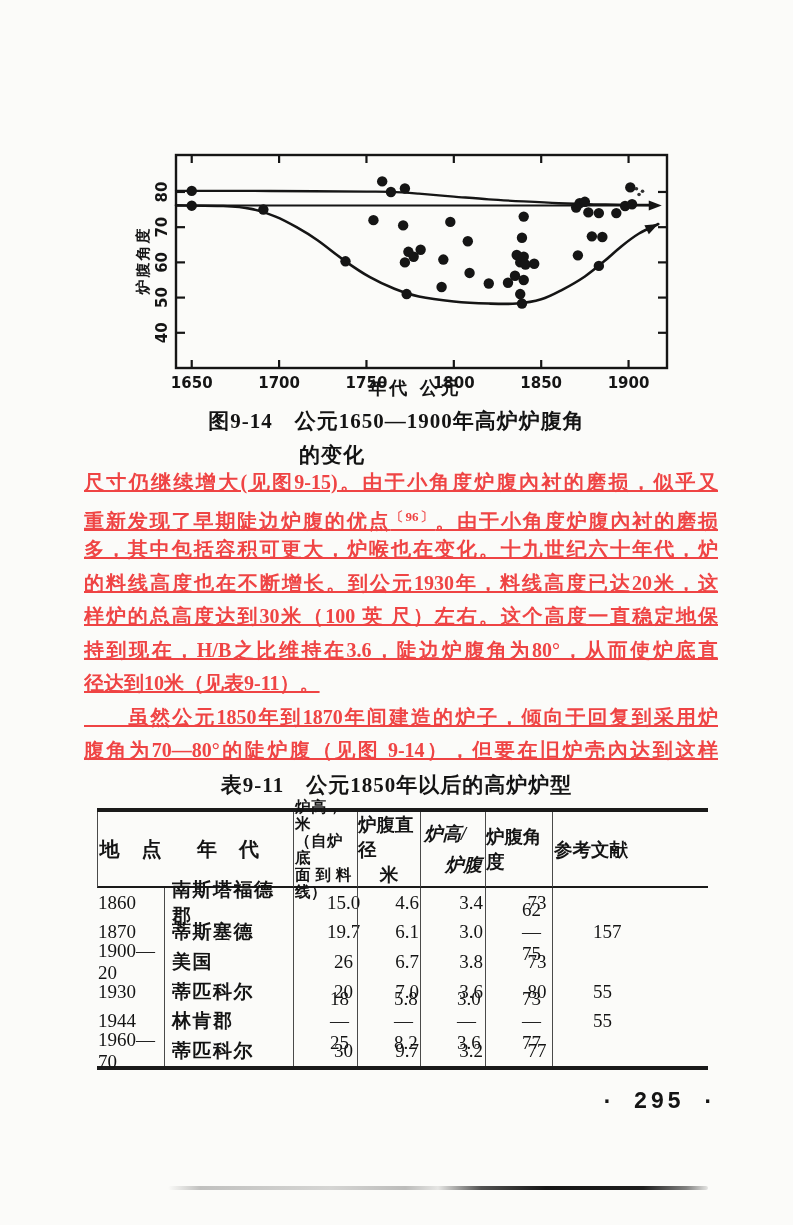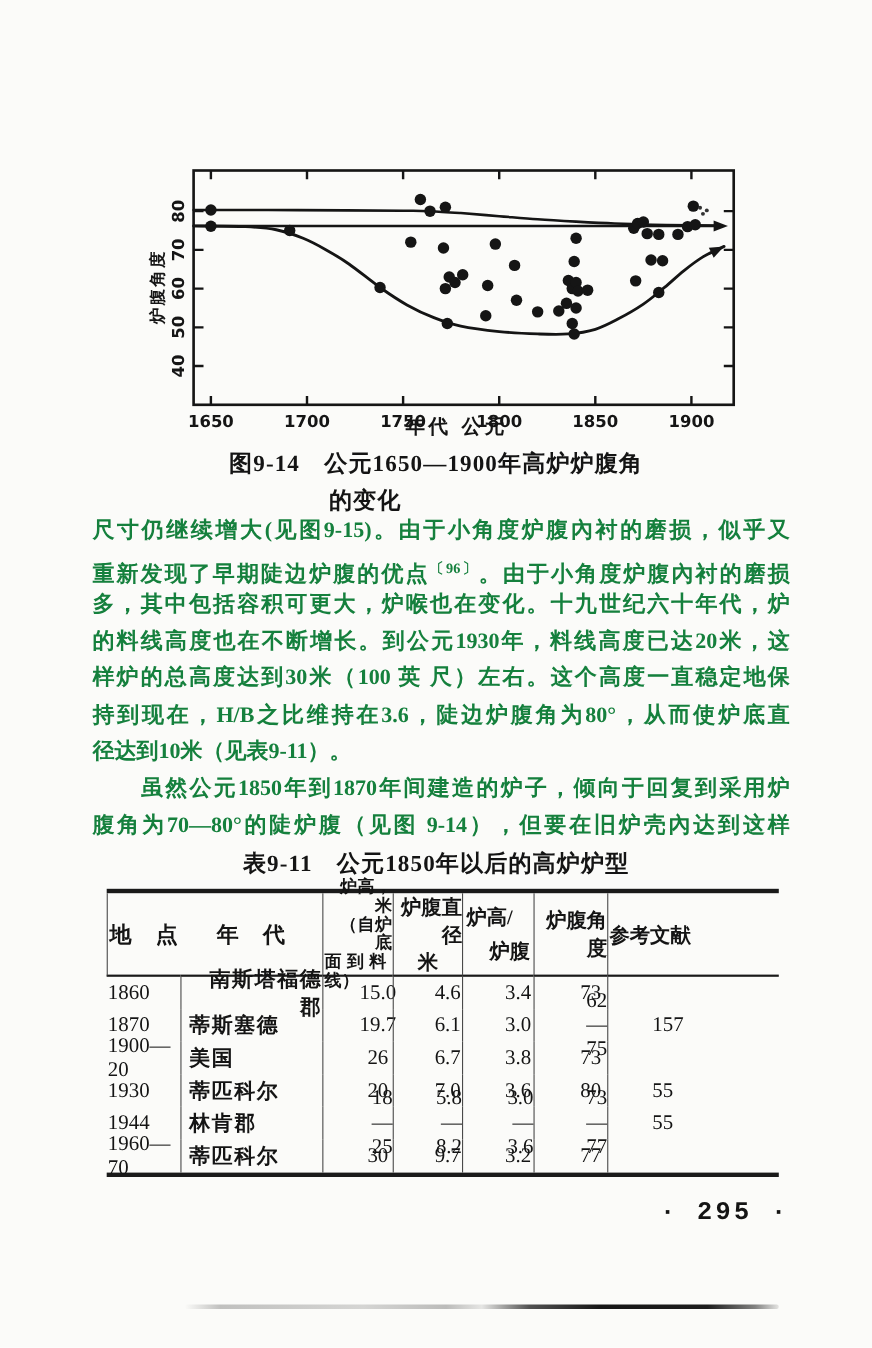--- a/index.html
+++ b/index.html
@@ -14,21 +14,21 @@
   .caption1{
     position:absolute; left:0; right:0; top:407px;
     text-align:center; font-size:21px; font-weight:700; letter-spacing:1px;
   }
   .caption2{
     position:absolute; left:299px; top:441px;
     font-size:21px; font-weight:700; letter-spacing:1px;
   }
   .bodytext{
     position:absolute; left:84px; top:466px; width:634px;
-    font-size:20px; font-weight:600; color:#15803d;
+    font-size:20px; font-weight:600; color:#ef4444;text-decoration:underline;
   }
   .bline{
     height:33.5px; line-height:33.5px; overflow:hidden;
     text-align:justify; text-align-last:justify;
   }
   .bline.short{text-align-last:left;}
   .refsup{font-size:13px; vertical-align:7px; letter-spacing:0;}
   .tbl-title{
     position:absolute; left:0; right:0; top:771px;
     text-align:center; font-size:21px; font-weight:700; letter-spacing:1px;
@@ -37,27 +37,27 @@
     position:absolute; left:97px; top:808px; width:611px;
     display:grid;
     grid-template-columns:67px 129px 64px 63px 65px 67px 156px;
     grid-template-rows:76px repeat(6,29.6px);
     border-top:4px solid #1a1a1a; border-bottom:4px solid #1a1a1a;
     font-size:19px;
   }
   .hc{border-bottom:2.5px solid #1a1a1a; display:flex; flex-direction:column;
       justify-content:center; align-items:center; font-weight:700;}
   .bc{display:flex; align-items:center; justify-content:center; font-weight:600;}
-  .vl{border-left:1.5px solid #4a4a4a;text-align:right;}
+  .vl{border-left:1.5px solid #4a4a4a;}
   .hc .one{font-size:20px; letter-spacing:1px;}
   .hc-height{align-items:flex-start; justify-content:center; padding-left:1px;}
   .hc-height div{font-size:15.5px; line-height:17px; letter-spacing:0.5px;}
   .hc-dia{justify-content:space-evenly;}
   .hc-dia .t{font-size:18.5px; letter-spacing:0;}
-  .hc-ratio{justify-content:space-evenly; align-items:stretch; padding:2px 3px;}
+  .hc-ratio{justify-content:space-evenly; align-items:stretch; padding:2px 3px;font-style:italic;}
   .hc-ratio .t1{font-size:18.5px; align-self:flex-start;}
   .hc-ratio .t2{font-size:18.5px; align-self:flex-end;}
   .hc-angle .one,.hc-ref .one{font-size:18.5px; letter-spacing:0;}
   .hc-ref{align-items:flex-start; padding-left:1px;}
   .c-year{justify-content:flex-start; padding-left:1px; font-weight:500;}
   .c-place{justify-content:flex-start; padding-left:7px; letter-spacing:1.5px;}
   .c-num{font-weight:500;padding-left:36px;}
   .c-ref{justify-content:flex-start; padding-left:40px; font-weight:500;}
   .pagenum{
     position:absolute; left:600px; top:1089px;

